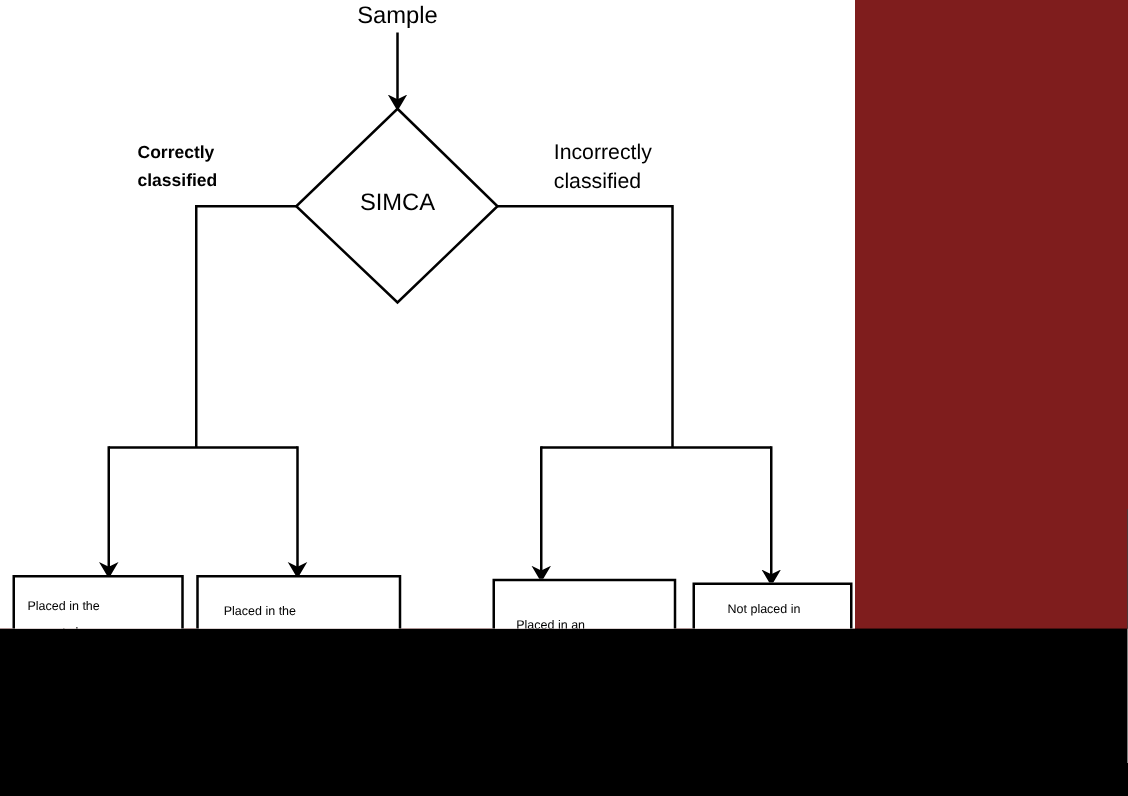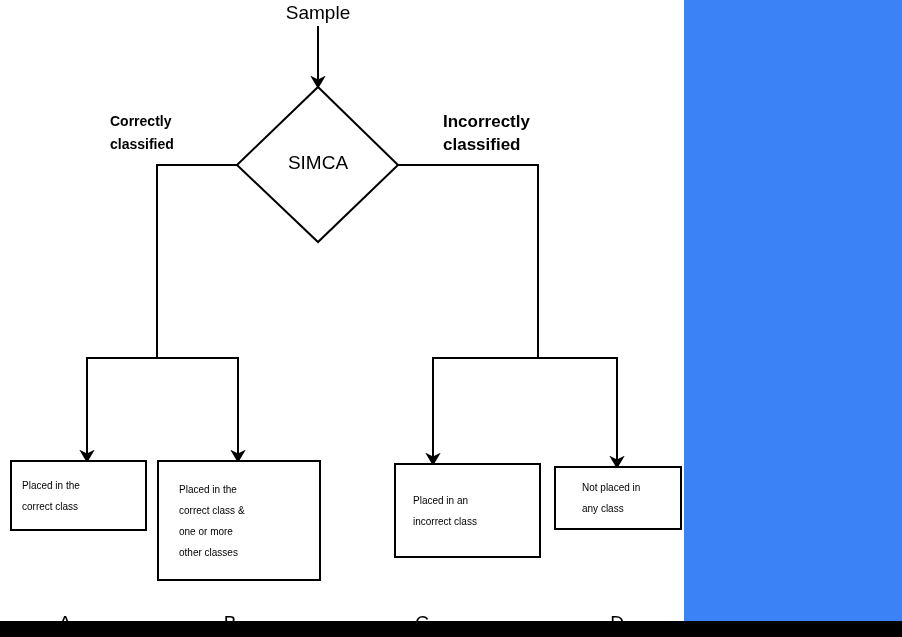--- a/index.html
+++ b/index.html
@@ -3,22 +3,22 @@
 <meta charset="utf-8">
 <style>
   html, body {
     margin: 0;
     padding: 0;
     background: #000000;
   }
   #screen {
     position: relative;
     width: 902px;
-    height: 621px;
-    background: #3b82f6;
+    height: 503px;
+    background: #7f1d1d;
     overflow: hidden;
     font-family: "Liberation Sans", sans-serif;
   }
   #canvas {
     position: absolute;
     left: 0;
     top: 0;
     width: 684px;
     height: 637px;
     background: #ffffff;
@@ -63,21 +63,21 @@
     line-height: 23px;
     font-weight: bold;
   }
   #branch-label-right {
     left: 443px;
     top: 110px;
     width: 160px;
     text-align: left;
     font-size: 17px;
     line-height: 23px;
-    font-weight: bold;
+    font-weight: normal;
   }
   
   .outcome-box {
     position: absolute;
     box-sizing: border-box;
     border: 2px solid #000000;
     background: #ffffff;
     display: flex;
     align-items: center;
   }

